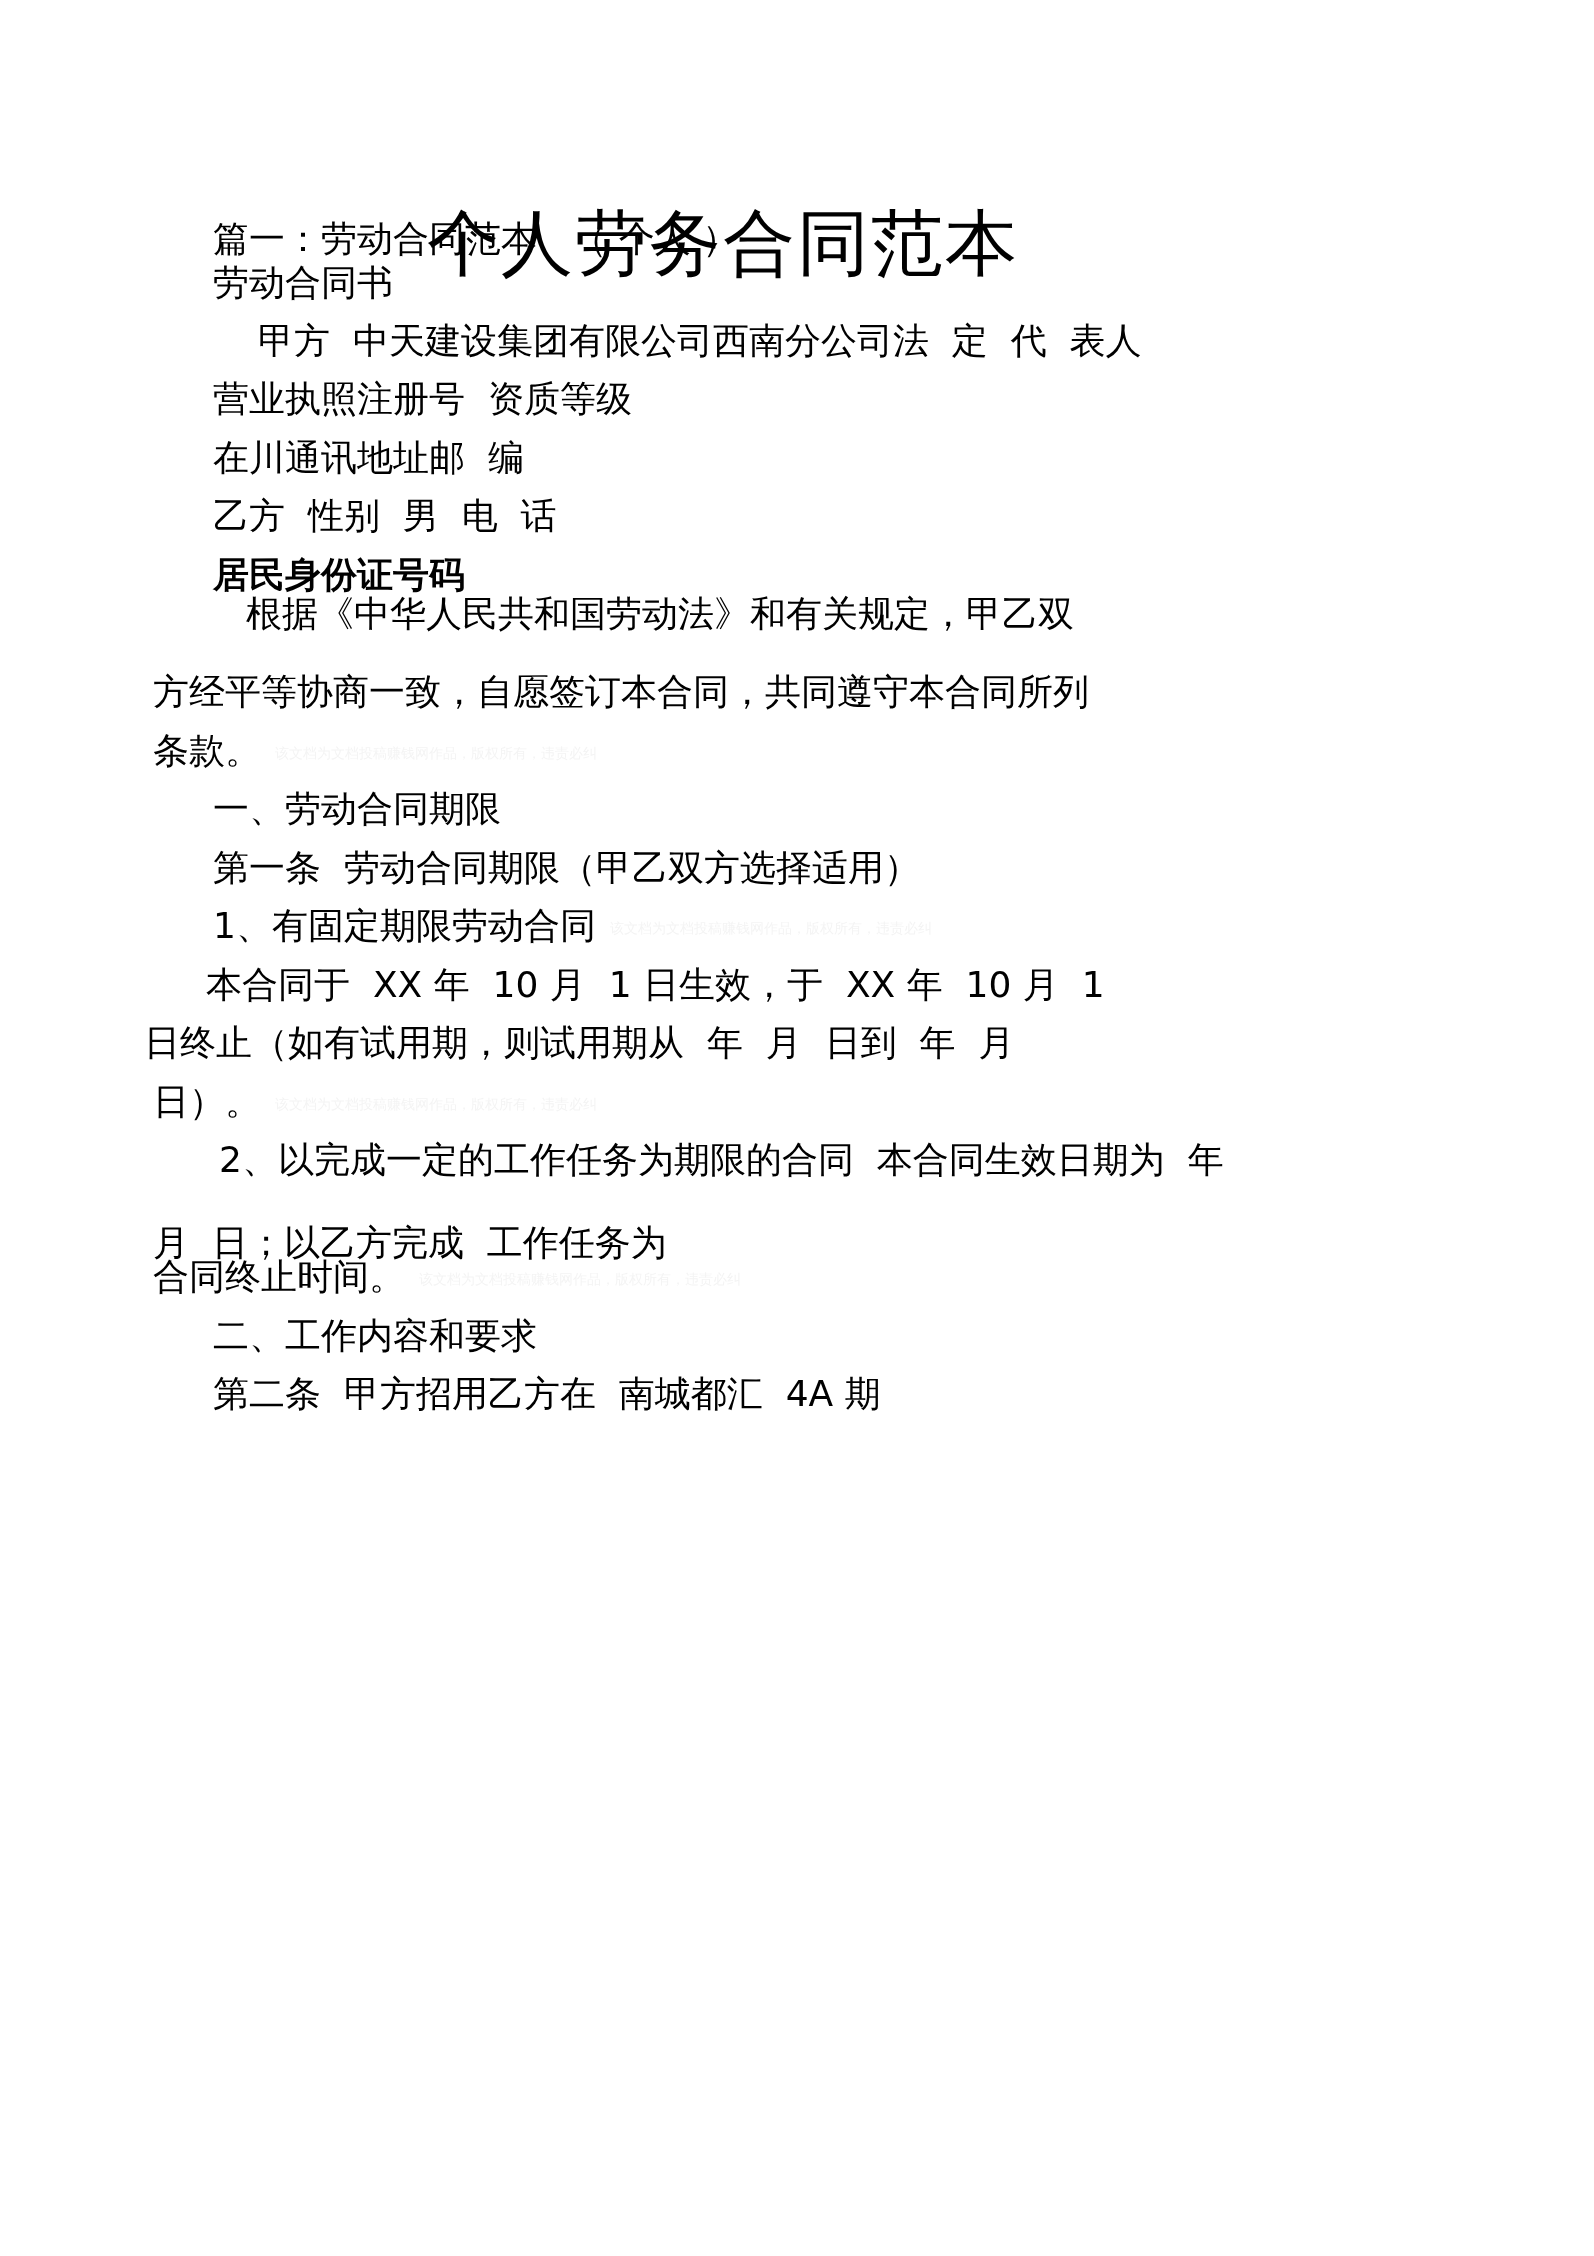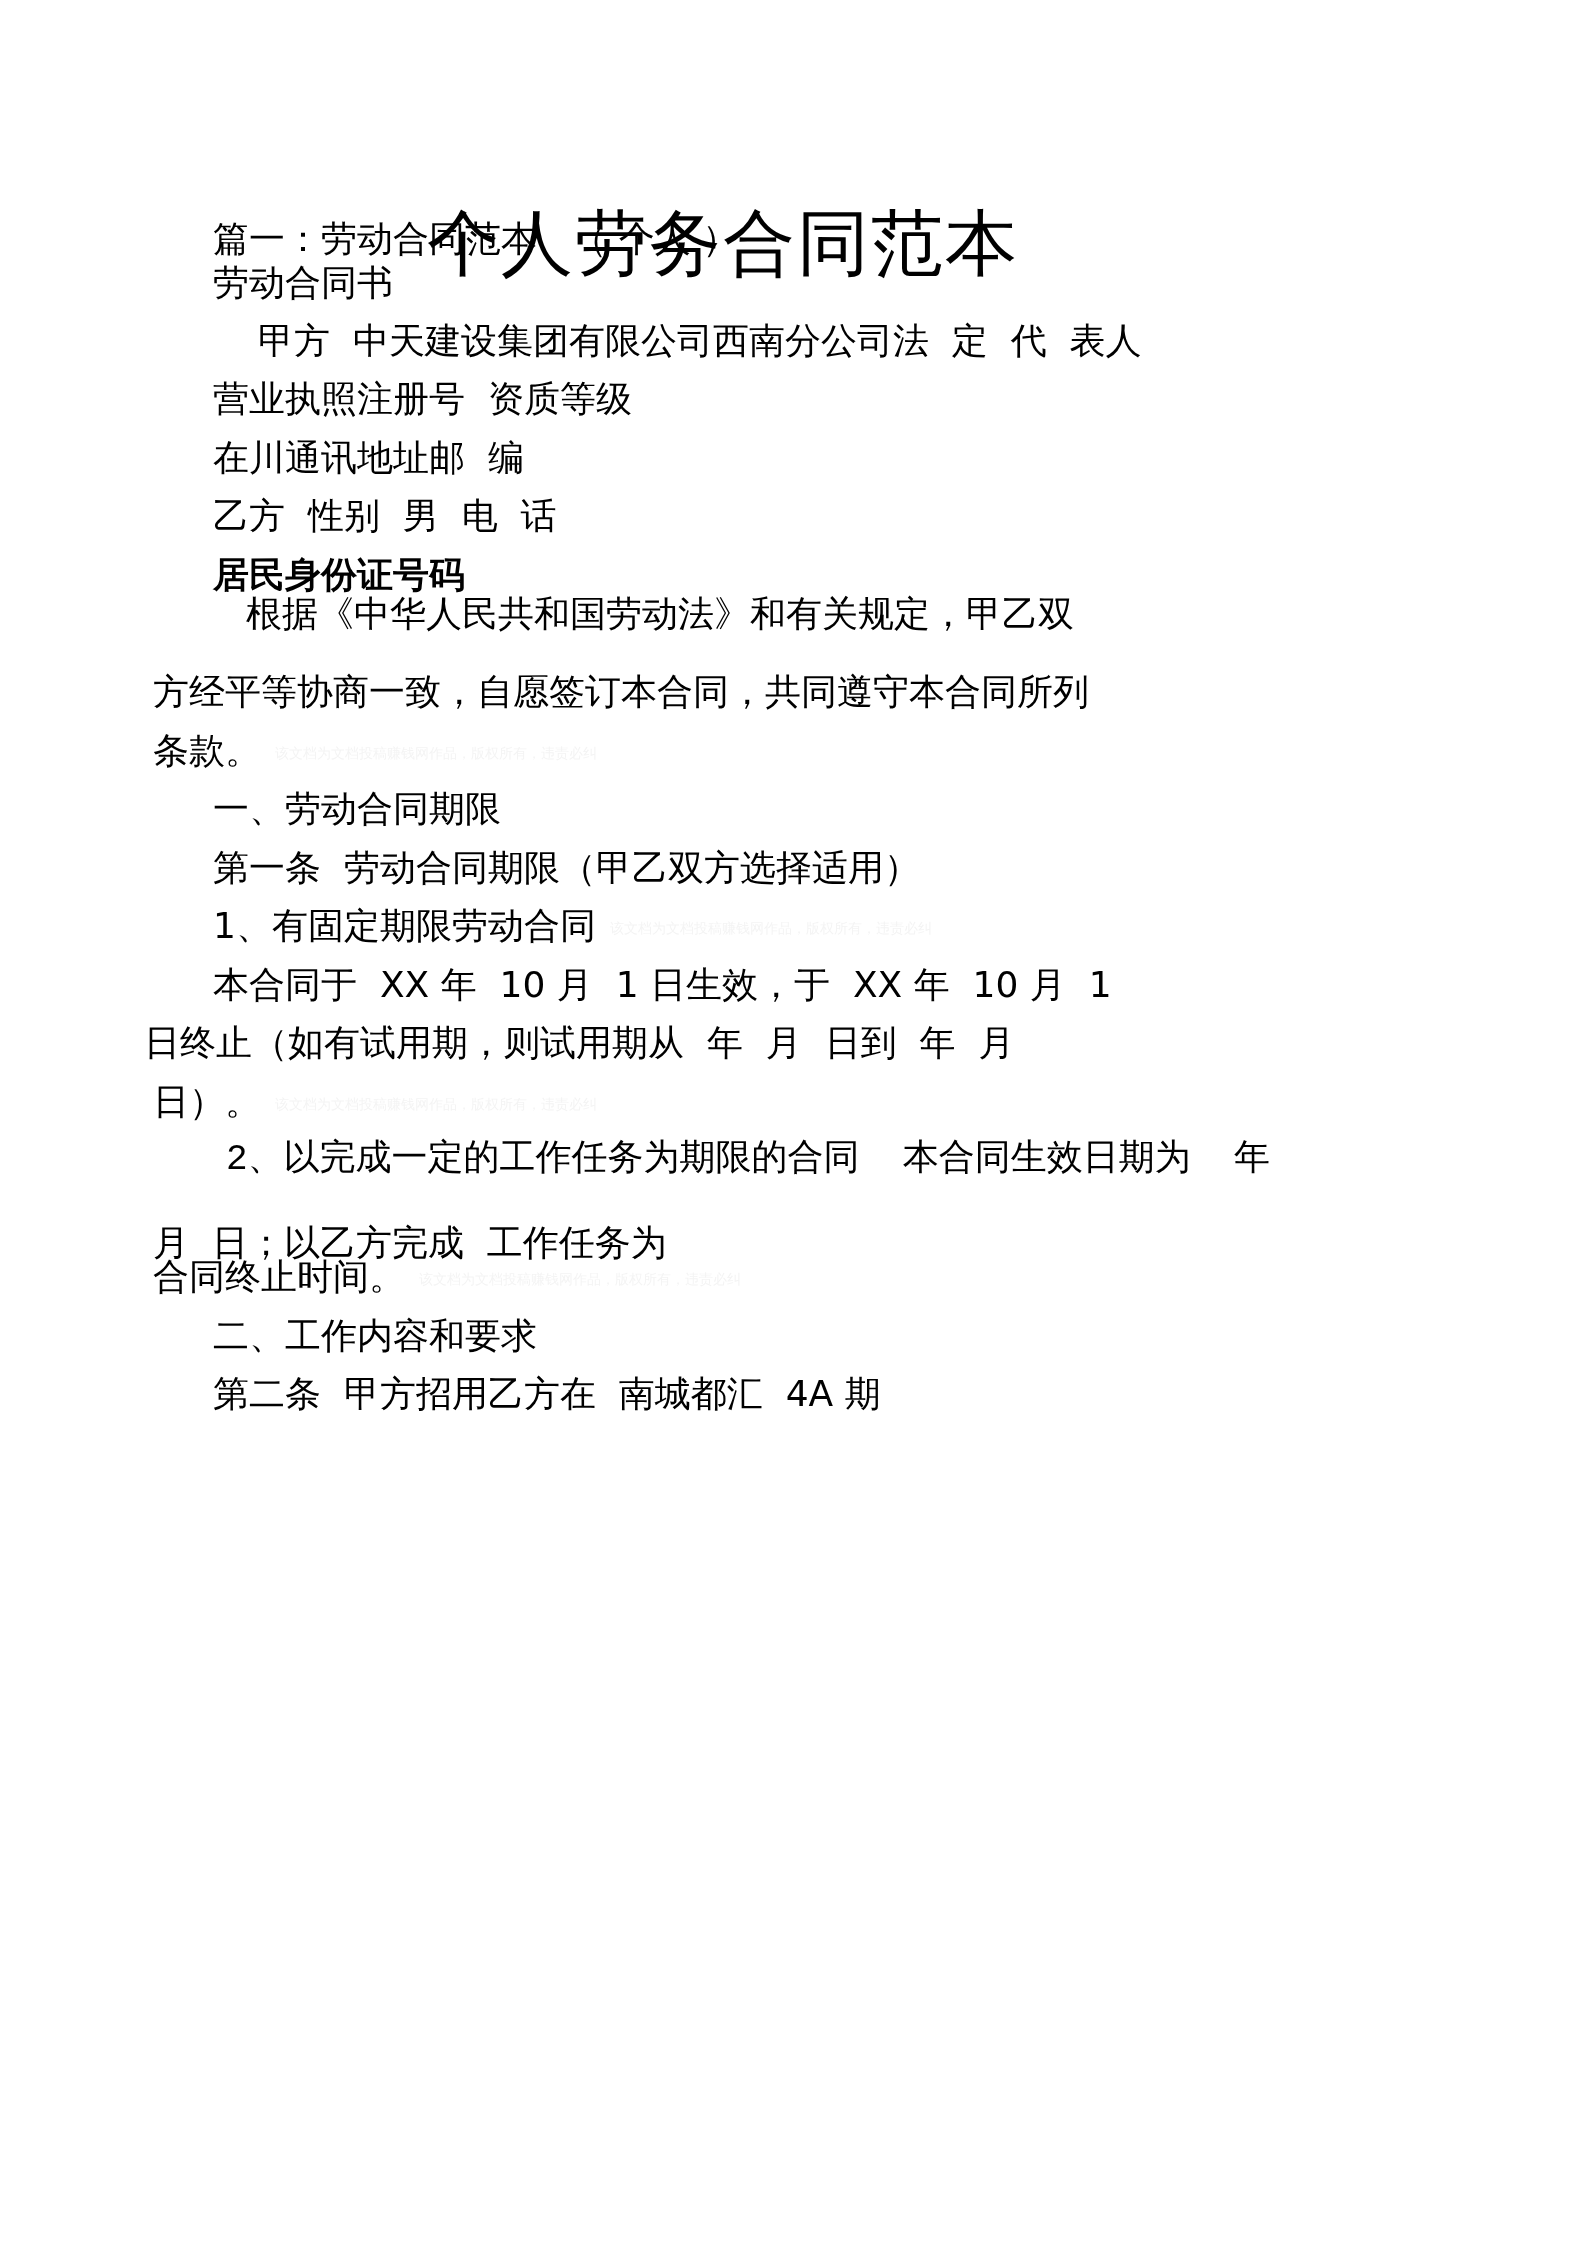--- a/index.html
+++ b/index.html
@@ -54,24 +54,24 @@
   <div class="line" style="left:213px; top:551px;font-weight:bold;">居民身份证号码</div>
 
   <div class="line" style="left:246px; top:590px;">根据《中华人民共和国劳动法》和有关规定，甲乙双</div>
   <div class="line" style="left:153px; top:668px;">方经平等协商一致，自愿签订本合同，共同遵守本合同所列</div>
   <div class="line" style="left:153px; top:727px;"><span>条款。</span><span class="wm">该文档为文档投稿赚钱网作品，版权所有，违责必纠</span></div>
 
   <div class="line" style="left:213px; top:785px;">一、劳动合同期限</div>
   <div class="line" style="left:213px; top:844px;">第一条  劳动合同期限（甲乙双方选择适用）</div>
   <div class="line" style="left:213px; top:902px;"><span>1、有固定期限劳动合同</span><span class="wm">该文档为文档投稿赚钱网作品，版权所有，违责必纠</span></div>
 
-  <div class="line" style="left:213px; top:961px;text-align:right;">本合同于  XX 年  10 月  1 日生效，于  XX 年  10 月  1</div>
+  <div class="line" style="left:206px; top:961px;text-align:right;">本合同于  XX 年  10 月  1 日生效，于  XX 年  10 月  1</div>
   <div class="line" style="left:144px; top:1019px;">日终止（如有试用期，则试用期从  年  月  日到  年  月</div>
   <div class="line" style="left:153px; top:1078px;"><span>日）。</span><span class="wm">该文档为文档投稿赚钱网作品，版权所有，违责必纠</span></div>
 
-  <div class="line" style="left:226px; top:1136px;font-family:Liberation Mono, monospace;">2、以完成一定的工作任务为期限的合同  本合同生效日期为  年</div>
+  <div class="line" style="left:219px; top:1136px;">2、以完成一定的工作任务为期限的合同  本合同生效日期为  年</div>
   <div class="line" style="left:153px; top:1195px;margin-top:24px;">月  日；以乙方完成  工作任务为</div>
   <div class="line" style="left:153px; top:1253px;"><span>合同终止时间。</span><span class="wm">该文档为文档投稿赚钱网作品，版权所有，违责必纠</span></div>
 
   <div class="line" style="left:213px; top:1312px;">二、工作内容和要求</div>
   <div class="line" style="left:213px; top:1370px;">第二条  甲方招用乙方在  南城都汇  4A 期</div>
 
 </div>
 
 </body></html>

